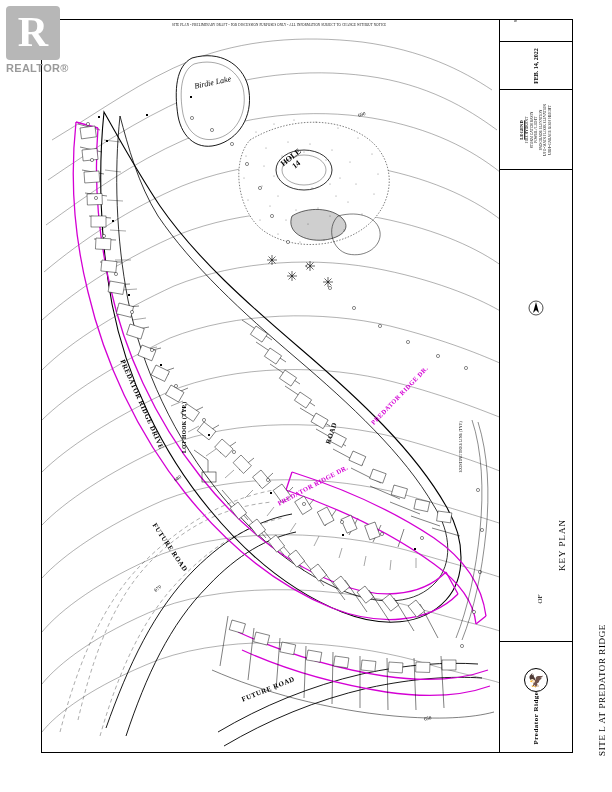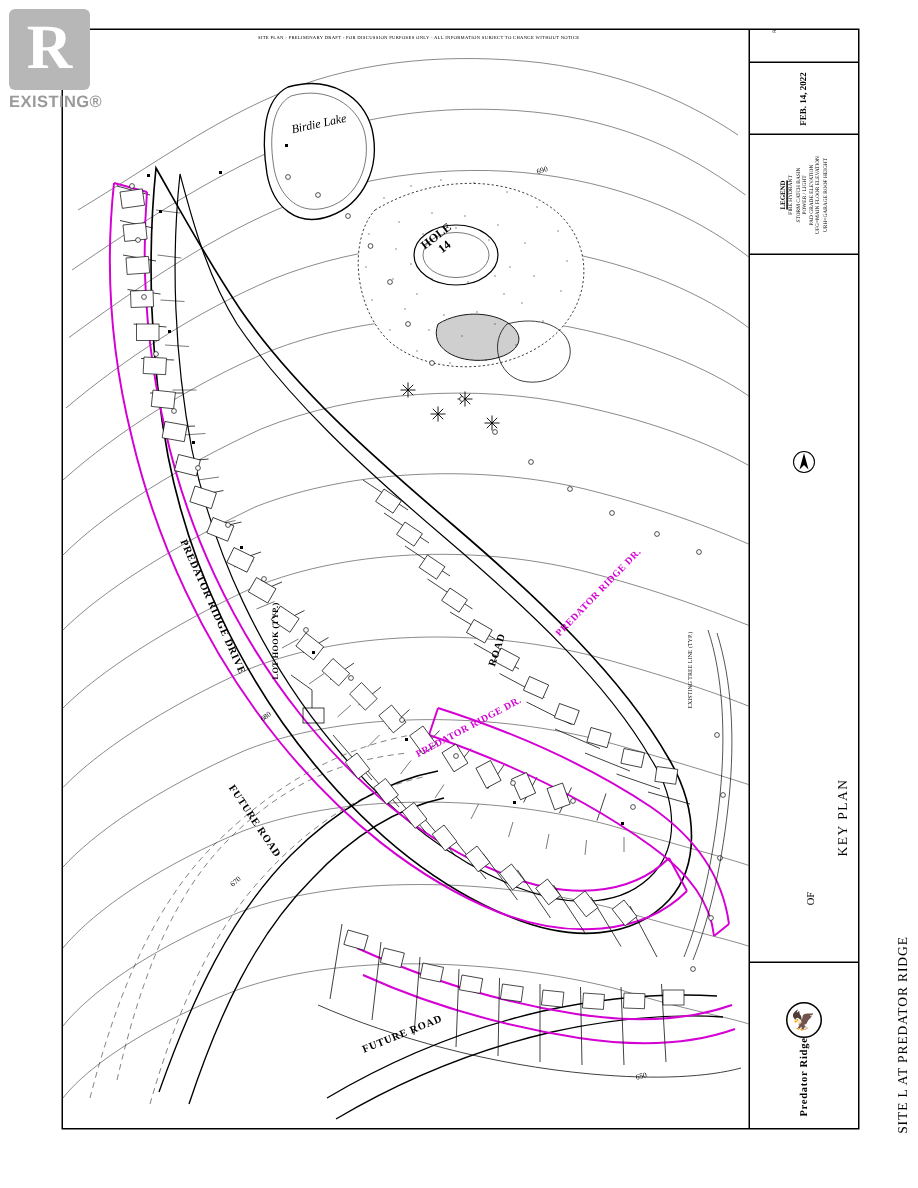--- a/index.html
+++ b/index.html
@@ -268,21 +268,21 @@
     color: #000;
     font-family: "Liberation Serif", serif;
     white-space: nowrap;
   }
 </style>
 </head>
 <body>
 
 <div id="realtor-watermark">
   <div class="r-box">R</div>
-  <div class="r-label">EXISTING®</div>
+  <div class="r-label">REALTOR®</div>
 </div>
 
 <div id="sheet">
 
   <div id="plan-area">
 
     <div id="hdr-note">SITE PLAN - PRELIMINARY DRAFT - FOR DISCUSSION PURPOSES ONLY - ALL INFORMATION SUBJECT TO CHANGE WITHOUT NOTICE</div>
 
     <svg id="plan-svg" width="460" height="734" viewBox="0 0 460 734" style="position:absolute;left:0;top:0;">
 

